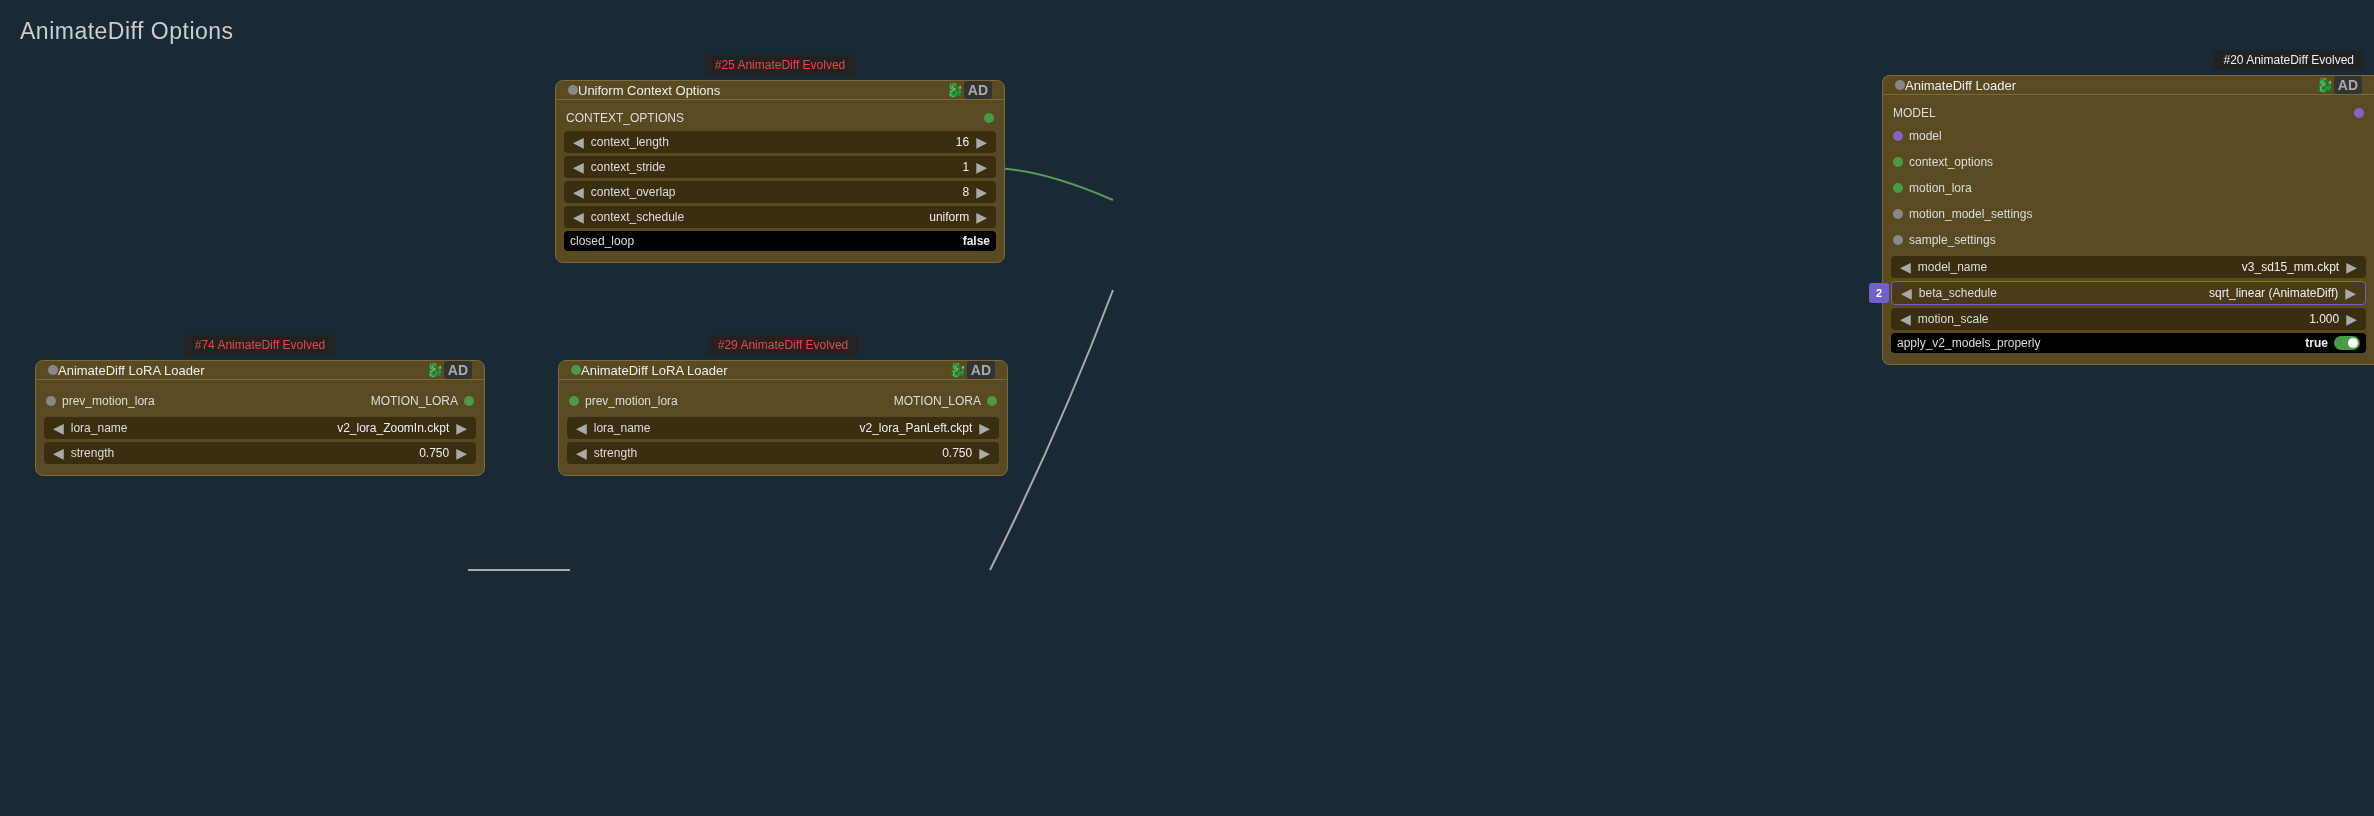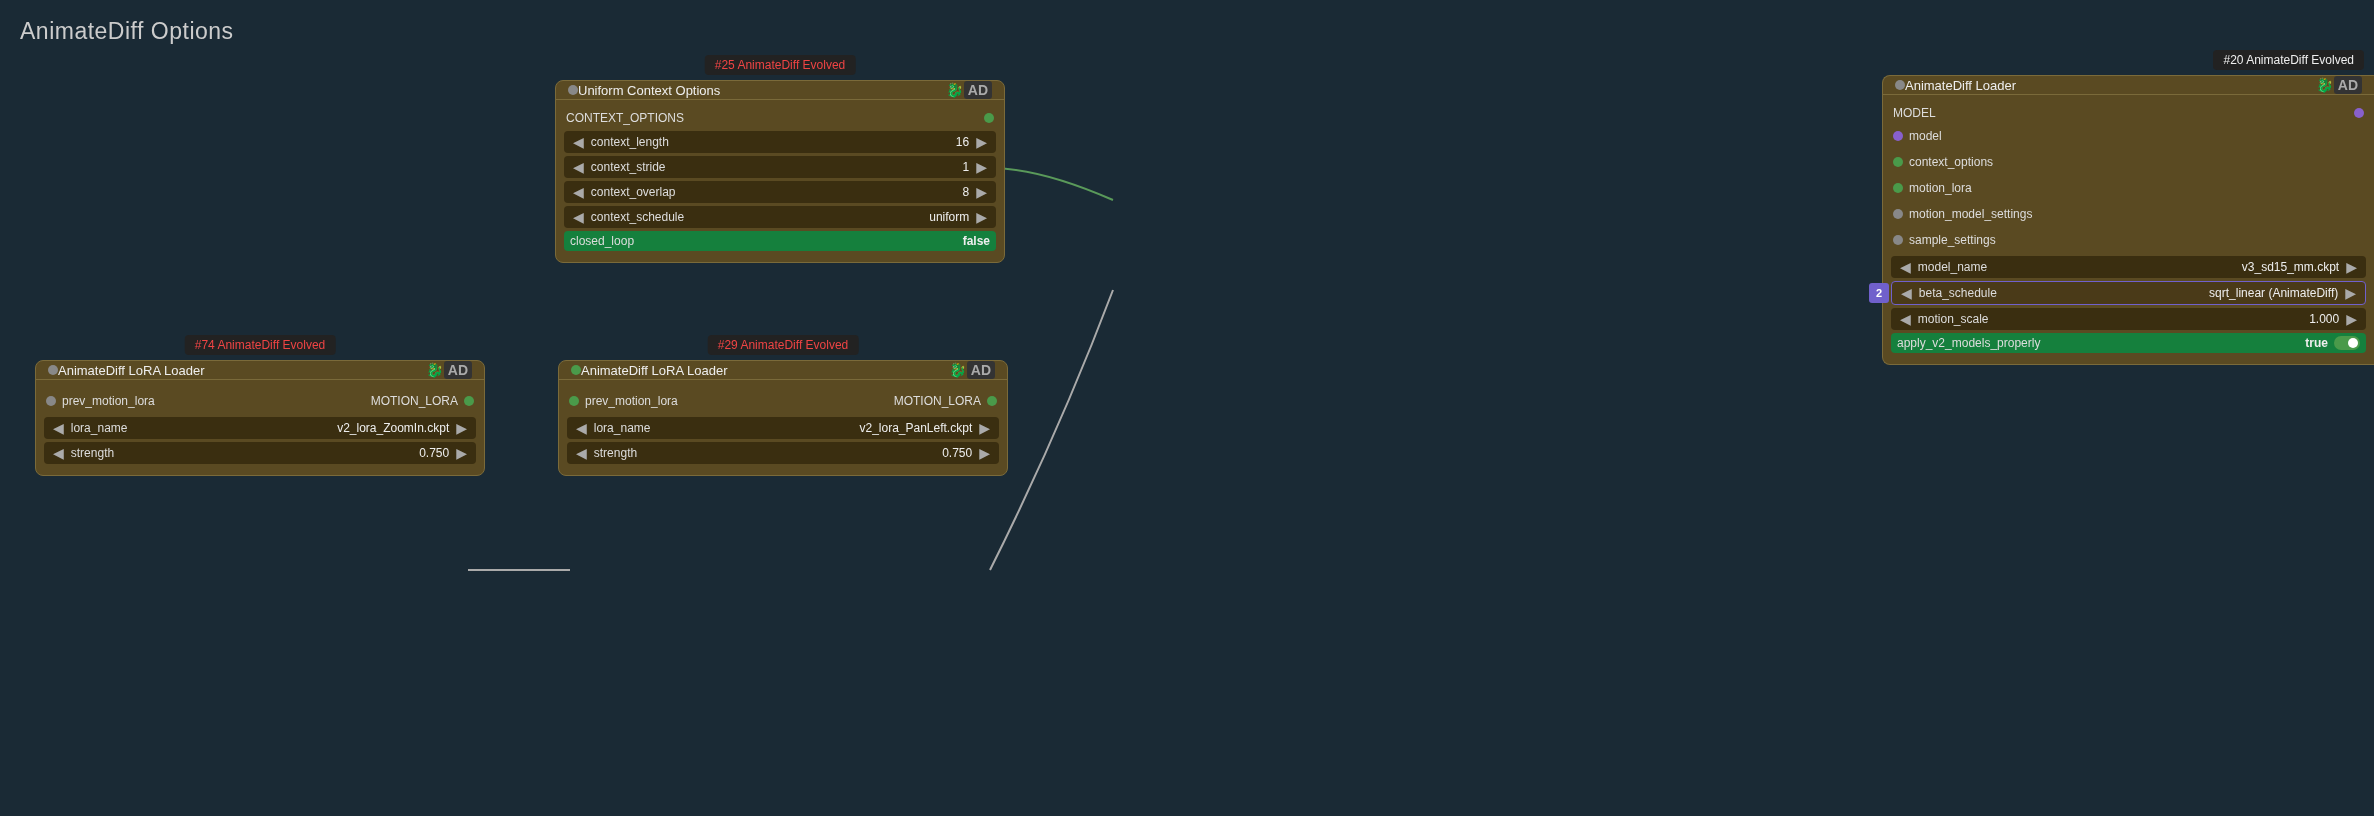--- a/index.html
+++ b/index.html
@@ -151,21 +151,21 @@
       color: #eee;
       text-align: right;
       padding: 0 4px;
     }
 
     
     .text-value-row {
       display: flex;
       align-items: center;
       margin: 3px 8px;
-      background: #15803d;
+      background: #000000;
       border-radius: 4px;
       padding: 3px 6px;
     }
 
     .text-value-label {
       flex: 1;
       font-size: 12px;
       color: #ddd;
     }
 

